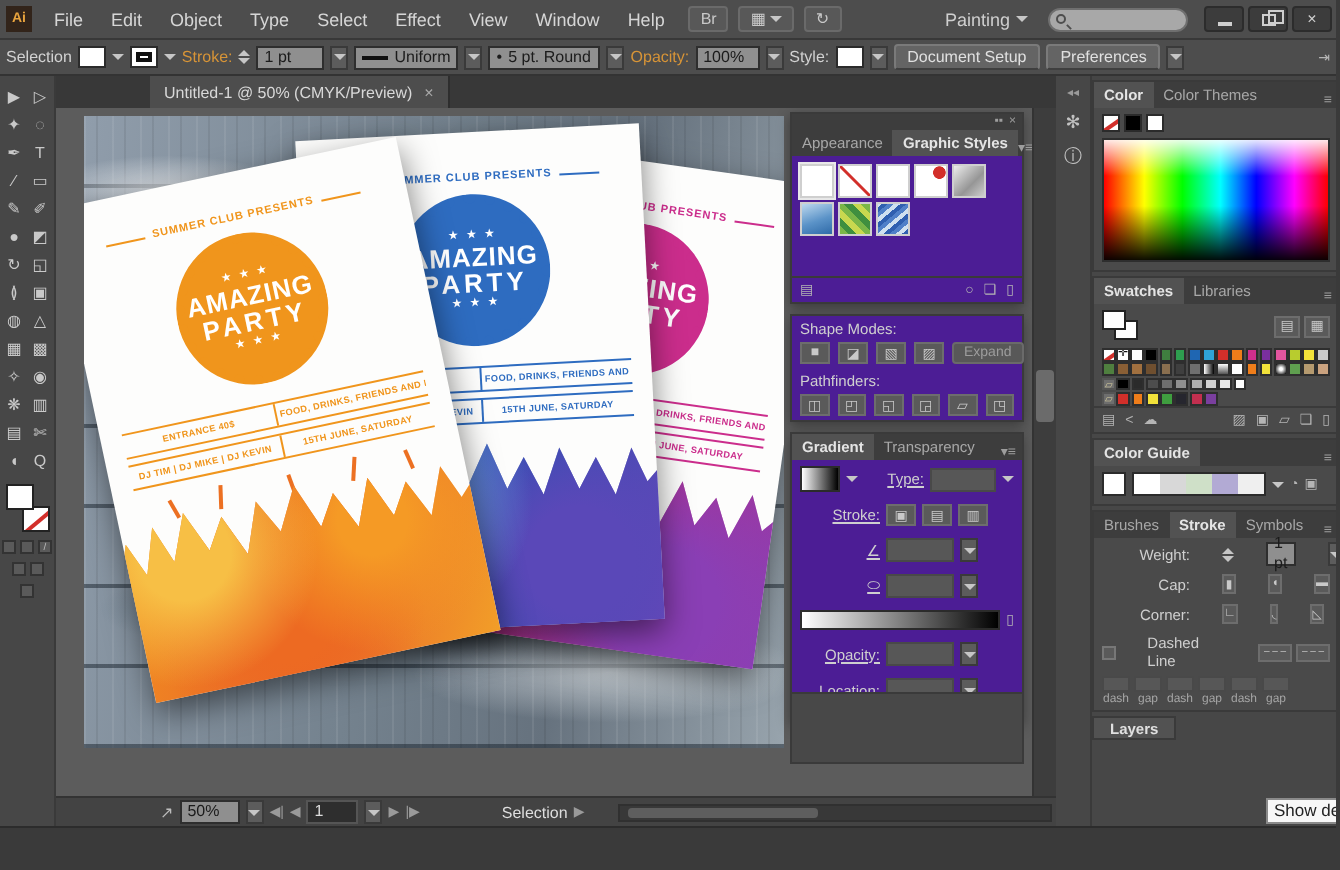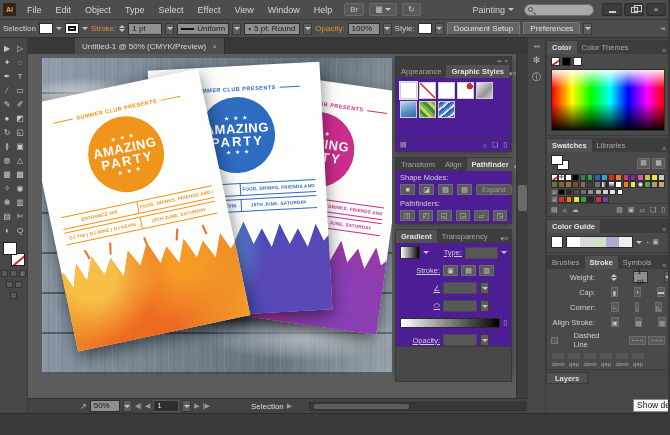--- a/index.html
+++ b/index.html
@@ -464,26 +464,20 @@
             </div>
           <div class="pfoot">
               <span class="ficon">▤</span>
               <span class="ficon grow">○</span>
               <span class="ficon">❏</span>
               <span class="ficon">▯</span>
             </div>
         </div>
 
         <div class="pgroup">
-          <div class="ptabs">
-            <span class="ptab">Transform</span>
-            <span class="ptab">Align</span>
-            <span class="ptab active">Pathfinder</span>
-            <span class="pmenu">▾≡</span>
-          </div>
           <div class="sublabel">Shape Modes:</div>
           <div class="btnrow">
             <span id="shape-mode-btns" style="display:flex;gap:4px">
                 <span class="sqbtn">■</span>
                 <span class="sqbtn">◪</span>
                 <span class="sqbtn">▧</span>
                 <span class="sqbtn">▨</span>
               </span>
             <button class="expandbtn">Expand</button>
           </div>
@@ -740,26 +734,20 @@
       <div class="strokerow">
         <span class="st-label">Corner:</span>
         <span class="minisq">∟</span>
         <span class="minisq">◟</span>
         <span class="minisq">◺</span>
         <span class="st-label" style="min-width:22px">Limit:</span>
         <span class="fld" style="width:18px">10</span>
 
       </div>
       <div class="strokerow">
-        <span class="st-label">Align Stroke:</span>
-        <span class="minisq">▣</span>
-        <span class="minisq">▧</span>
-        <span class="minisq">▨</span>
-      </div>
-      <div class="strokerow">
         <span class="checkbox"></span>
         <span style="font-size:7.5px;color:#cfcfcf">Dashed Line</span>
         <span style="margin-left:auto;display:flex;gap:2px">
           <span class="dashpreset">– – –</span>
           <span class="dashpreset">– – –</span>
         </span>
       </div>
       <div class="dashcols">
           <span class="dashcol">
             <span class="dashfld"></span>

